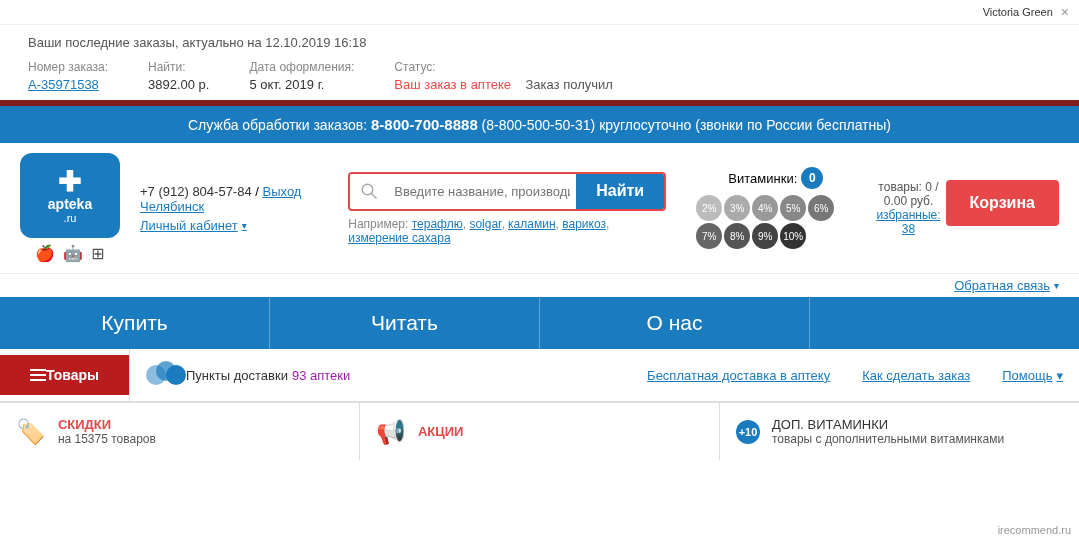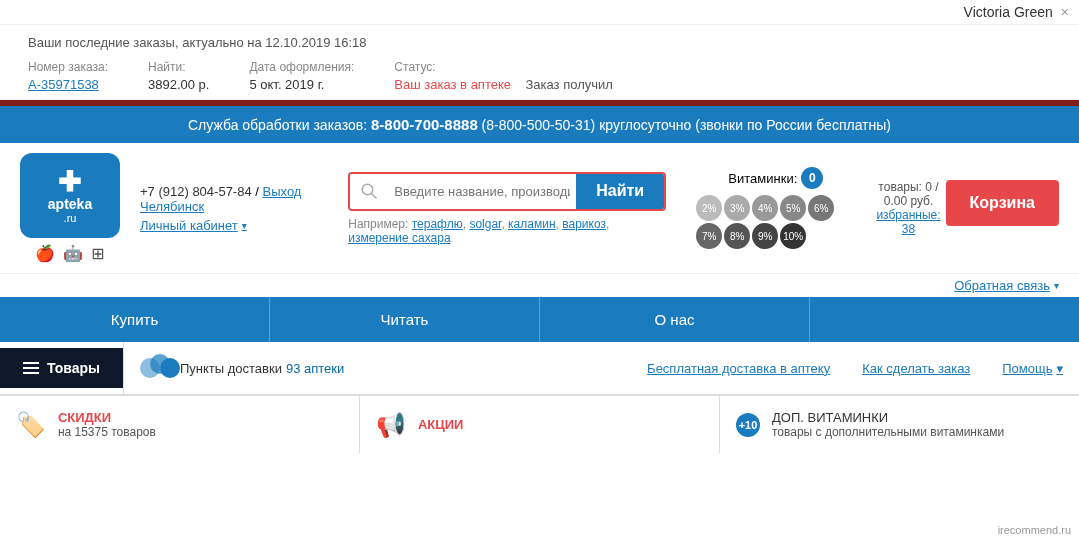--- a/index.html
+++ b/index.html
@@ -7,21 +7,21 @@
 
     
     .top-user-bar {
       display: flex;
       justify-content: flex-end;
       align-items: center;
       padding: 4px 10px;
       background: #fff;
       border-bottom: 1px solid #eee;
     }
-    .user-name { font-size: 14px; color: #333; }
+    .user-name { font-size: 11px; color: #333; }
     .close-x { margin-left: 8px; cursor: pointer; color: #999; font-size: 14px; }
 
     
     .orders-panel {
       padding: 10px 20px 8px 28px;
       background: #fff;
       border-bottom: 6px solid #7f1d1d;
     }
     .orders-title { font-size: 13px; color: #555; margin-bottom: 10px; }
     .orders-table { display: flex; gap: 40px; }
@@ -117,35 +117,35 @@
     .search-examples { font-size: 12px; color: #888; }
     .search-examples a { color: #1a7bbf; text-decoration: underline; cursor: pointer; }
 
     
     .feedback-row { display: flex; justify-content: flex-end; align-items: center; padding: 4px 20px; }
     .feedback-link { color: #1a7bbf; font-size: 13px; cursor: pointer; text-decoration: underline; }
     .feedback-arrow { font-size: 10px; color: #1a7bbf; margin-left: 4px; }
 
     
     .main-nav { display: flex; background: #1a7bbf; }
-    .main-nav-item { flex: 1; text-align: center; padding: 14px; color: #fff; font-size: 15px; cursor: pointer; }
+    .main-nav-item { flex: 1; text-align: center; padding: 14px; color: #fff; font-size: 21px; cursor: pointer; }
     .main-nav-divider { width: 1px; background: rgba(255,255,255,0.3); }
 
     
     .sub-nav { display: flex; align-items: center; padding: 0; background: #fff; border-bottom: 1px solid #ddd; }
-    .sub-nav-goods { background: #0f172a; color: #fff; padding: 12px 23px; display: flex; align-items: center; gap: 8px; cursor: pointer; font-size: 14px; font-weight: bold; }
+    .sub-nav-goods { background: #b91c1c; color: #fff; padding: 12px 30px; display: flex; align-items: center; cursor: pointer; font-size: 14px; font-weight: bold; }
     .hamburger-icon { display: flex; flex-direction: column; gap: 3px; }
     .hamburger-icon span { display: block; width: 16px; height: 2px; background: #fff; }
     .sub-nav-delivery { padding: 12px 16px; display: flex; align-items: center; gap: 4px; cursor: pointer; font-size: 13px; color: #333; border-left: 1px solid #ddd; }
     .delivery-circles { position: relative; width: 36px; height: 28px; }
     .d-circle { border-radius: 50%; position: absolute; }
     .sub-nav-link { padding: 12px 16px; font-size: 13px; color: #1a7bbf; text-decoration: underline; cursor: pointer; }
     .sub-nav-right { margin-left: auto; display: flex; align-items: center; }
     .sub-nav-help { padding: 12px 16px; font-size: 13px; color: #1a7bbf; text-decoration: underline; cursor: pointer; display: flex; align-items: center; gap: 4px; }
-    .pharmacies-count { font-size: 13px; color: #0369a1; }
+    .pharmacies-count { font-size: 13px; color: #a21caf; }
 
     
     .promo-row { display: flex; border-top: 1px solid #ddd; }
     .promo-item { flex: 1; padding: 14px 16px; display: flex; align-items: center; gap: 12px; border-right: 1px solid #ddd; }
     .promo-item:last-child { border-right: none; }
     .promo-icon { font-size: 24px; }
     .promo-title { font-size: 13px; font-weight: bold; color: #e8474a; text-transform: uppercase; }
     .promo-sub { font-size: 12px; color: #555; }
     .promo-badge { background: #1a7bbf; color: #fff; border-radius: 50%; width: 24px; height: 24px; display: flex; align-items: center; justify-content: center; font-size: 11px; font-weight: bold; flex-shrink: 0; }
     .promo-title-blue { font-size: 13px; font-weight: normal; color: #333; text-transform: uppercase; }

